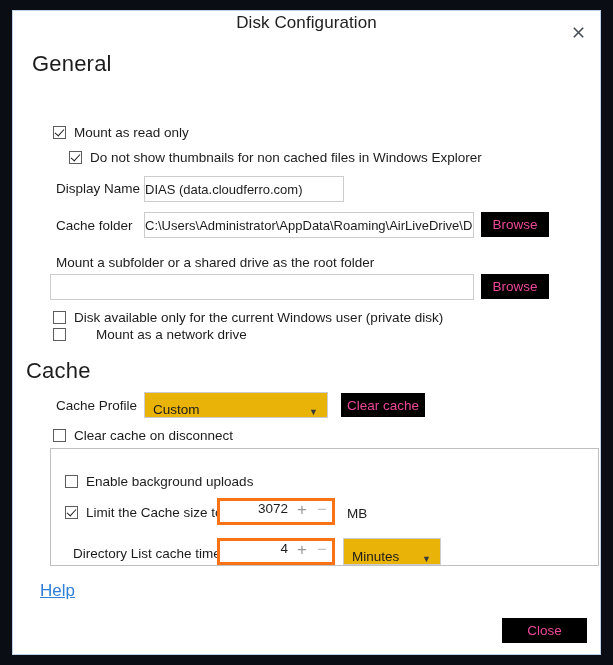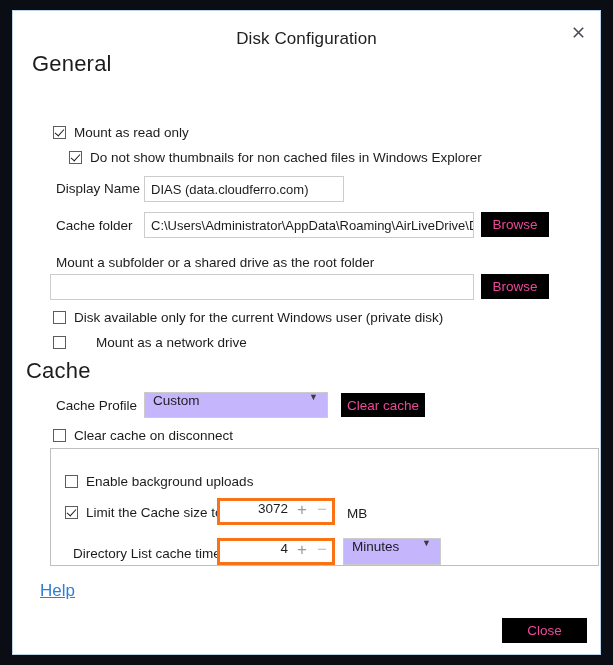--- a/index.html
+++ b/index.html
@@ -34,21 +34,21 @@
 
   
   #title-bar {
     position: absolute;
     left: 0; top: 0;
     width: 100%; height: 42px;
     background: #ffffff;
   }
   #dialog-title {
     position: absolute;
-    left: 0; top: 18px;
+    left: 0; top: 2px;
     width: 100%;
     text-align: center;
     font-size: 17px;
     color: #222222;
     font-weight: 400;
     letter-spacing: .1px;
   }
   #close-icon {
     position: absolute;
     right: 9px; top: 9px;
@@ -114,21 +114,21 @@
 
   
   .tinput {
     position: absolute;
     border: 1px solid #cccccc;
     background: #ffffff;
     box-sizing: border-box;
     font-family: "Liberation Sans", sans-serif;
     font-size: 13px;
     color: #1c1c1c;
-    padding: 0 6px;
+    padding: 0 0;
     outline: none;
     overflow: hidden;
     white-space: nowrap;
     display: flex;
     align-items: center;
   }
 
   
   .btn-dark {
     position: absolute;
@@ -142,24 +142,24 @@
     align-items: center;
     justify-content: center;
     box-sizing: border-box;
     padding: 0;
   }
 
   
   .combo {
     position: absolute;
     border: 1px solid #cccccc;
-    background: #c4b5fd;
-    box-sizing: border-box;
-    display: flex;
-    align-items: flex-start;
+    background: #eab308;
+    box-sizing: border-box;
+    display: flex;
+    align-items: flex-end;
     cursor: pointer;
   }
   .combo .cval {
     font-size: 13.5px;
     color: #1c1c1c;
     padding-left: 8px;
     flex: 1 1 auto;
     white-space: nowrap;
   }
   .combo .carrow {
@@ -255,21 +255,21 @@
 
     <div class="lbl" style="left:43px; top:244px;">Mount a subfolder or a shared drive as the root folder</div>
     <div class="tinput" style="left:37px; top:263px; width:424px; height:26px;"></div>
     <div class="btn-dark" style="left:468px; top:263px; width:68px; height:25px;">Browse</div>
 
     <div class="cbrow" style="left:40px; top:299px;">
       <span class="cbbox"></span>
       <span class="cbtext">Disk available only for the current Windows user (private disk)</span>
     </div>
 
-    <div class="cbrow" style="left:40px; top:324px;gap:30px;">
+    <div class="cbrow" style="left:40px; top:316px;gap:30px;">
       <span class="cbbox"></span>
       <span class="cbtext">Mount as a network drive</span>
     </div>
 
     <div class="section-heading" id="heading-cache">Cache</div>
 
     <div class="lbl" style="left:43px; top:387px;">Cache Profile</div>
     <div class="combo" style="left:131px; top:381px; width:184px; height:26px;">
       <span class="cval">Custom</span>
       <span class="carrow">▼</span>

